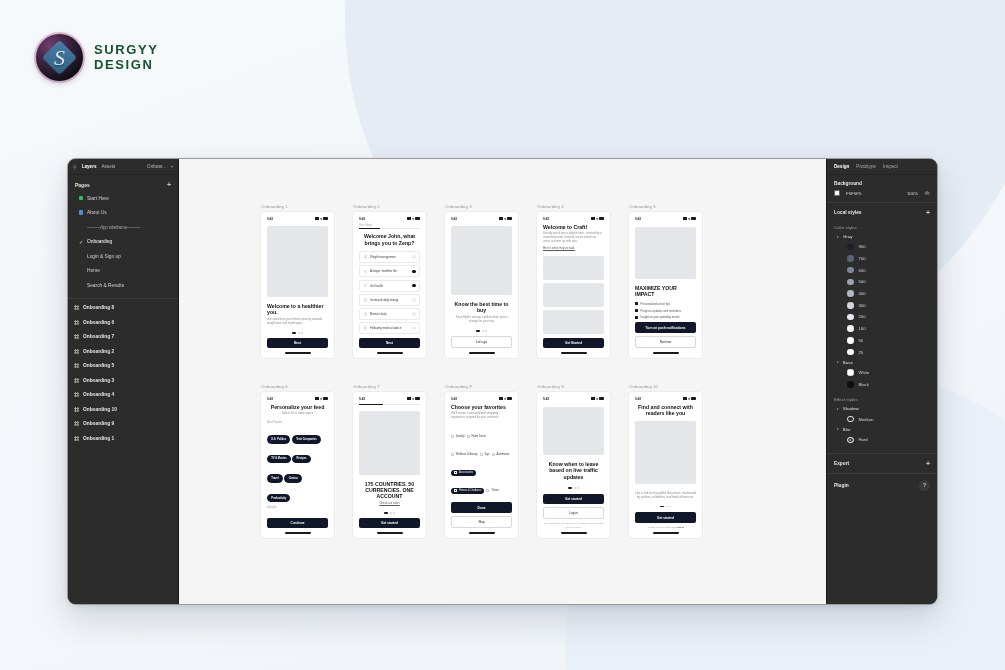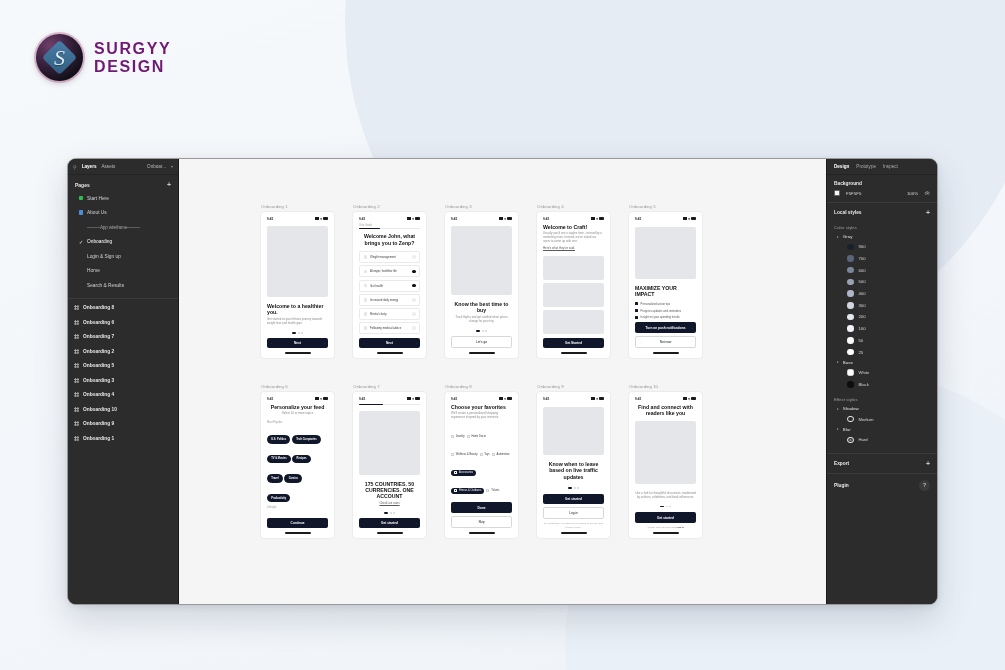--- a/index.html
+++ b/index.html
@@ -46,21 +46,21 @@
   }
   #brand-mark .sglyph {
     position:absolute; inset:0;
     display:flex; align-items:center; justify-content:center;
     color:#dfeaf2; font-family:"Liberation Serif", serif;
     font-size:22px; font-style:italic; line-height:1;
     text-shadow:0 1px 1px rgba(0,0,0,.4);
   }
   #brand-text { line-height:1.08; }
   #brand-text .l1, #brand-text .l2 {
-    font-weight:bold; font-size:16px; letter-spacing:1.6px; color:#701a75;
+    font-weight:bold; font-size:13px; letter-spacing:1.6px; color:#14532d;
   }
 
   
   #app-window {
     position:absolute; left:67px; top:158px;
     width:871px; height:447px;
     background:#1e1e1e; border-radius:9px;
     box-shadow:0 14px 34px rgba(40,55,80,.18), 0 2px 6px rgba(40,55,80,.10);
     display:flex; overflow:hidden;
     border:1px solid rgba(255,255,255,.55);

